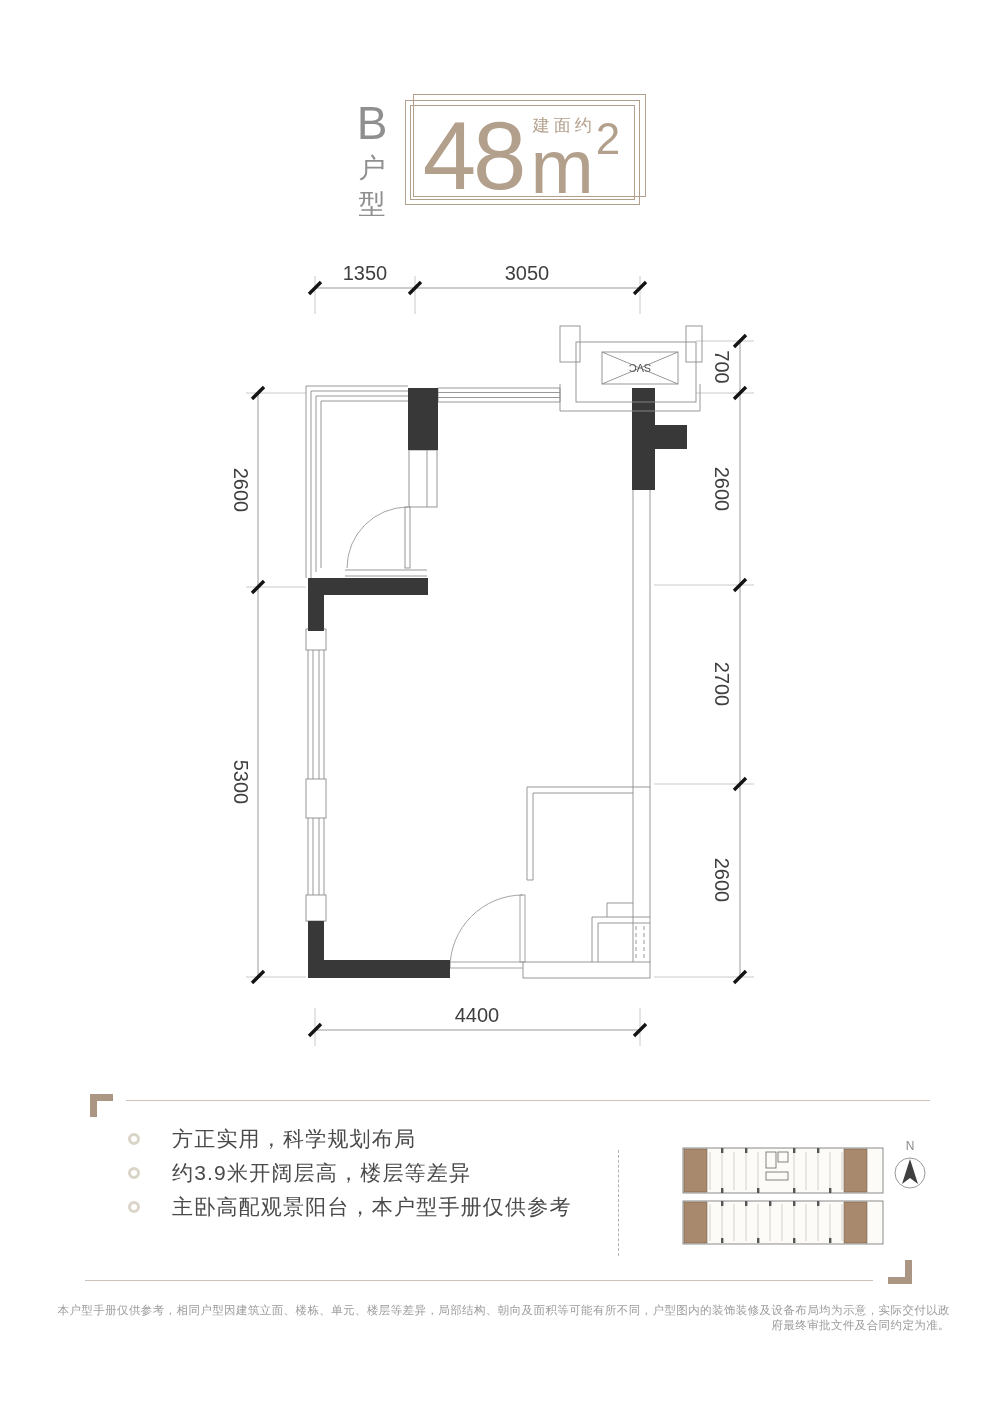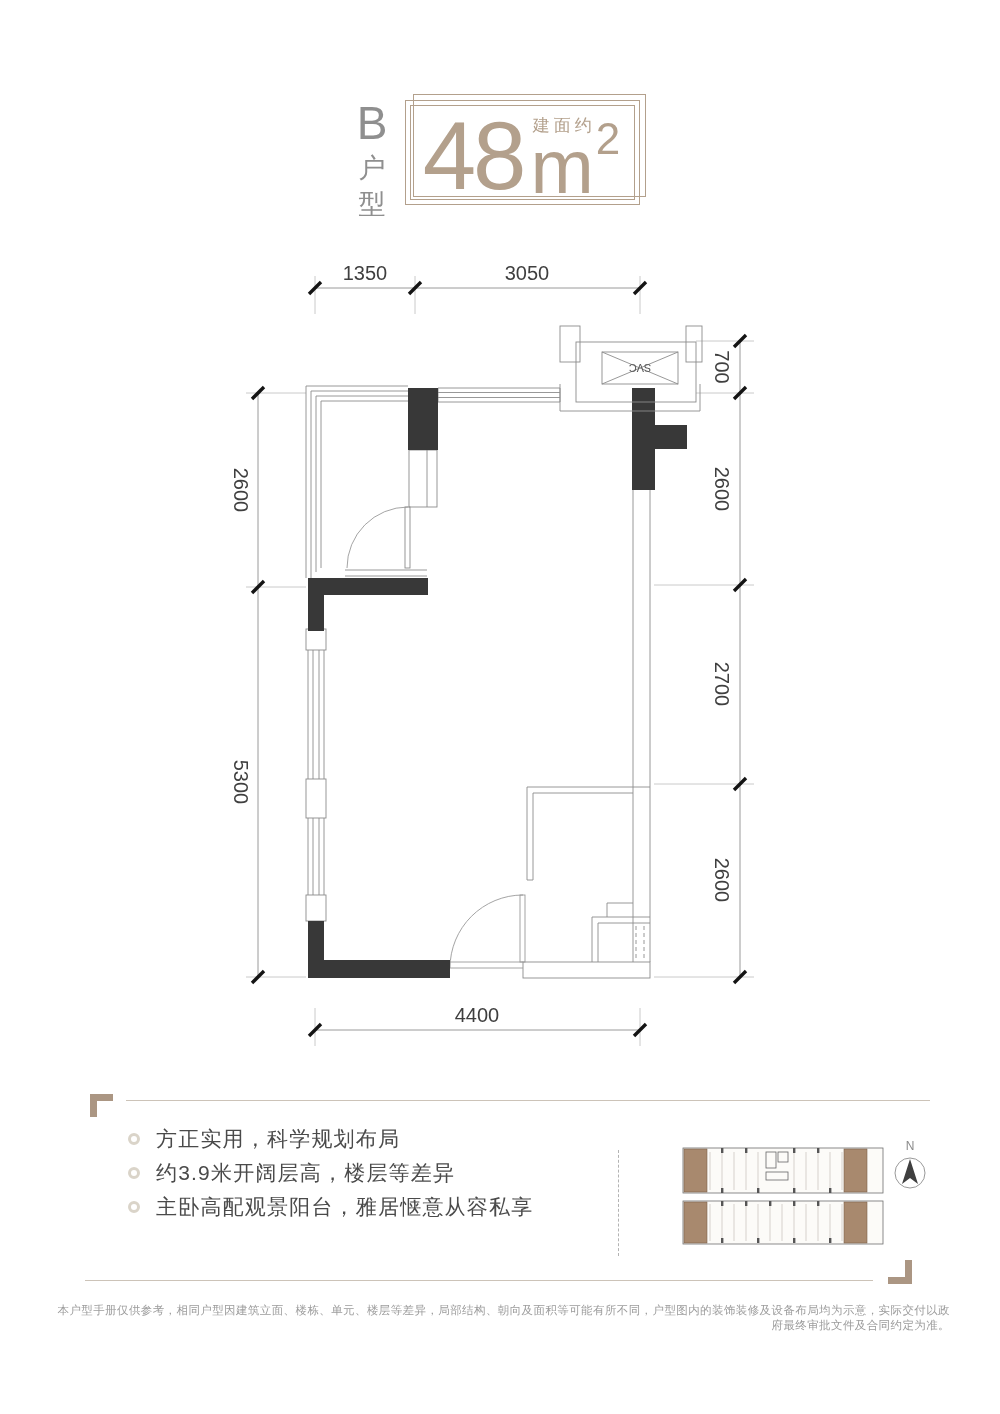--- a/index.html
+++ b/index.html
@@ -34,21 +34,21 @@
   .floor-plan{position:absolute;left:230px;top:250px;}
   .dimtext{font-family:"Liberation Sans","DejaVu Sans",sans-serif;}
 
   
   .corner-tl{position:absolute;left:90px;top:1094px;width:23px;height:23px;
              border-left:7px solid var(--corner);border-top:7px solid var(--corner);}
   .line-top{position:absolute;left:126px;top:1100px;width:804px;height:1px;background:var(--line);}
   .features{position:absolute;left:128px;top:1122px;}
   .feature-row{display:flex;align-items:center;height:34px;}
   .ring{width:12px;height:12px;border:3px solid #dad4c9;border-radius:50%;flex:none;}
-  .feature-text{margin-left:16px;font-size:21px;color:var(--text-dark);letter-spacing:1.2px;text-align:center;}
+  .feature-text{margin-left:32px;font-size:21px;color:var(--text-dark);letter-spacing:1.2px;text-align:center;}
   .dash-sep{position:absolute;left:618px;top:1150px;height:106px;width:0;border-left:1px dashed #b3b3b3;}
   .key-plan{position:absolute;left:668px;top:1140px;}
   .compass{position:absolute;left:884px;top:1136px;}
   .line-bottom{position:absolute;left:85px;top:1280px;width:788px;height:1px;background:var(--line);}
   .corner-br{position:absolute;left:888px;top:1260px;width:24px;height:24px;
              border-right:7px solid var(--corner);border-bottom:7px solid var(--corner);}
   .disclaimer{position:absolute;left:50px;right:50px;top:1303px;text-align:right;
               font-size:11.5px;color:var(--muted);letter-spacing:0.4px;}
 </style>
 </head>
@@ -211,21 +211,21 @@
     <div class="feature-row">
       <span class="ring"></span>
       <span class="feature-text">方正实用，科学规划布局</span>
     </div>
     <div class="feature-row">
       <span class="ring"></span>
       <span class="feature-text">约3.9米开阔层高，楼层等差异</span>
     </div>
     <div class="feature-row">
       <span class="ring"></span>
-      <span class="feature-text">主卧高配观景阳台，雅居惬意从容私享</span>
+      <span class="feature-text">主卧高配观景阳台，本户型手册仅供参考</span>
     </div>
   </div>
 
   <div class="dash-sep"></div>
 
   <svg class="key-plan" width="220" height="120" viewBox="0 0 220 120">
     <g>
       <rect x="15" y="8" width="200" height="45" fill="#fcfbf8" stroke="#6e6e6e" stroke-width="0.8"></rect>
       <rect x="15" y="61" width="200" height="43" fill="#fcfbf8" stroke="#6e6e6e" stroke-width="0.8"></rect>
       <g fill="#a8896e" stroke="#7c624a" stroke-width="0.6">

